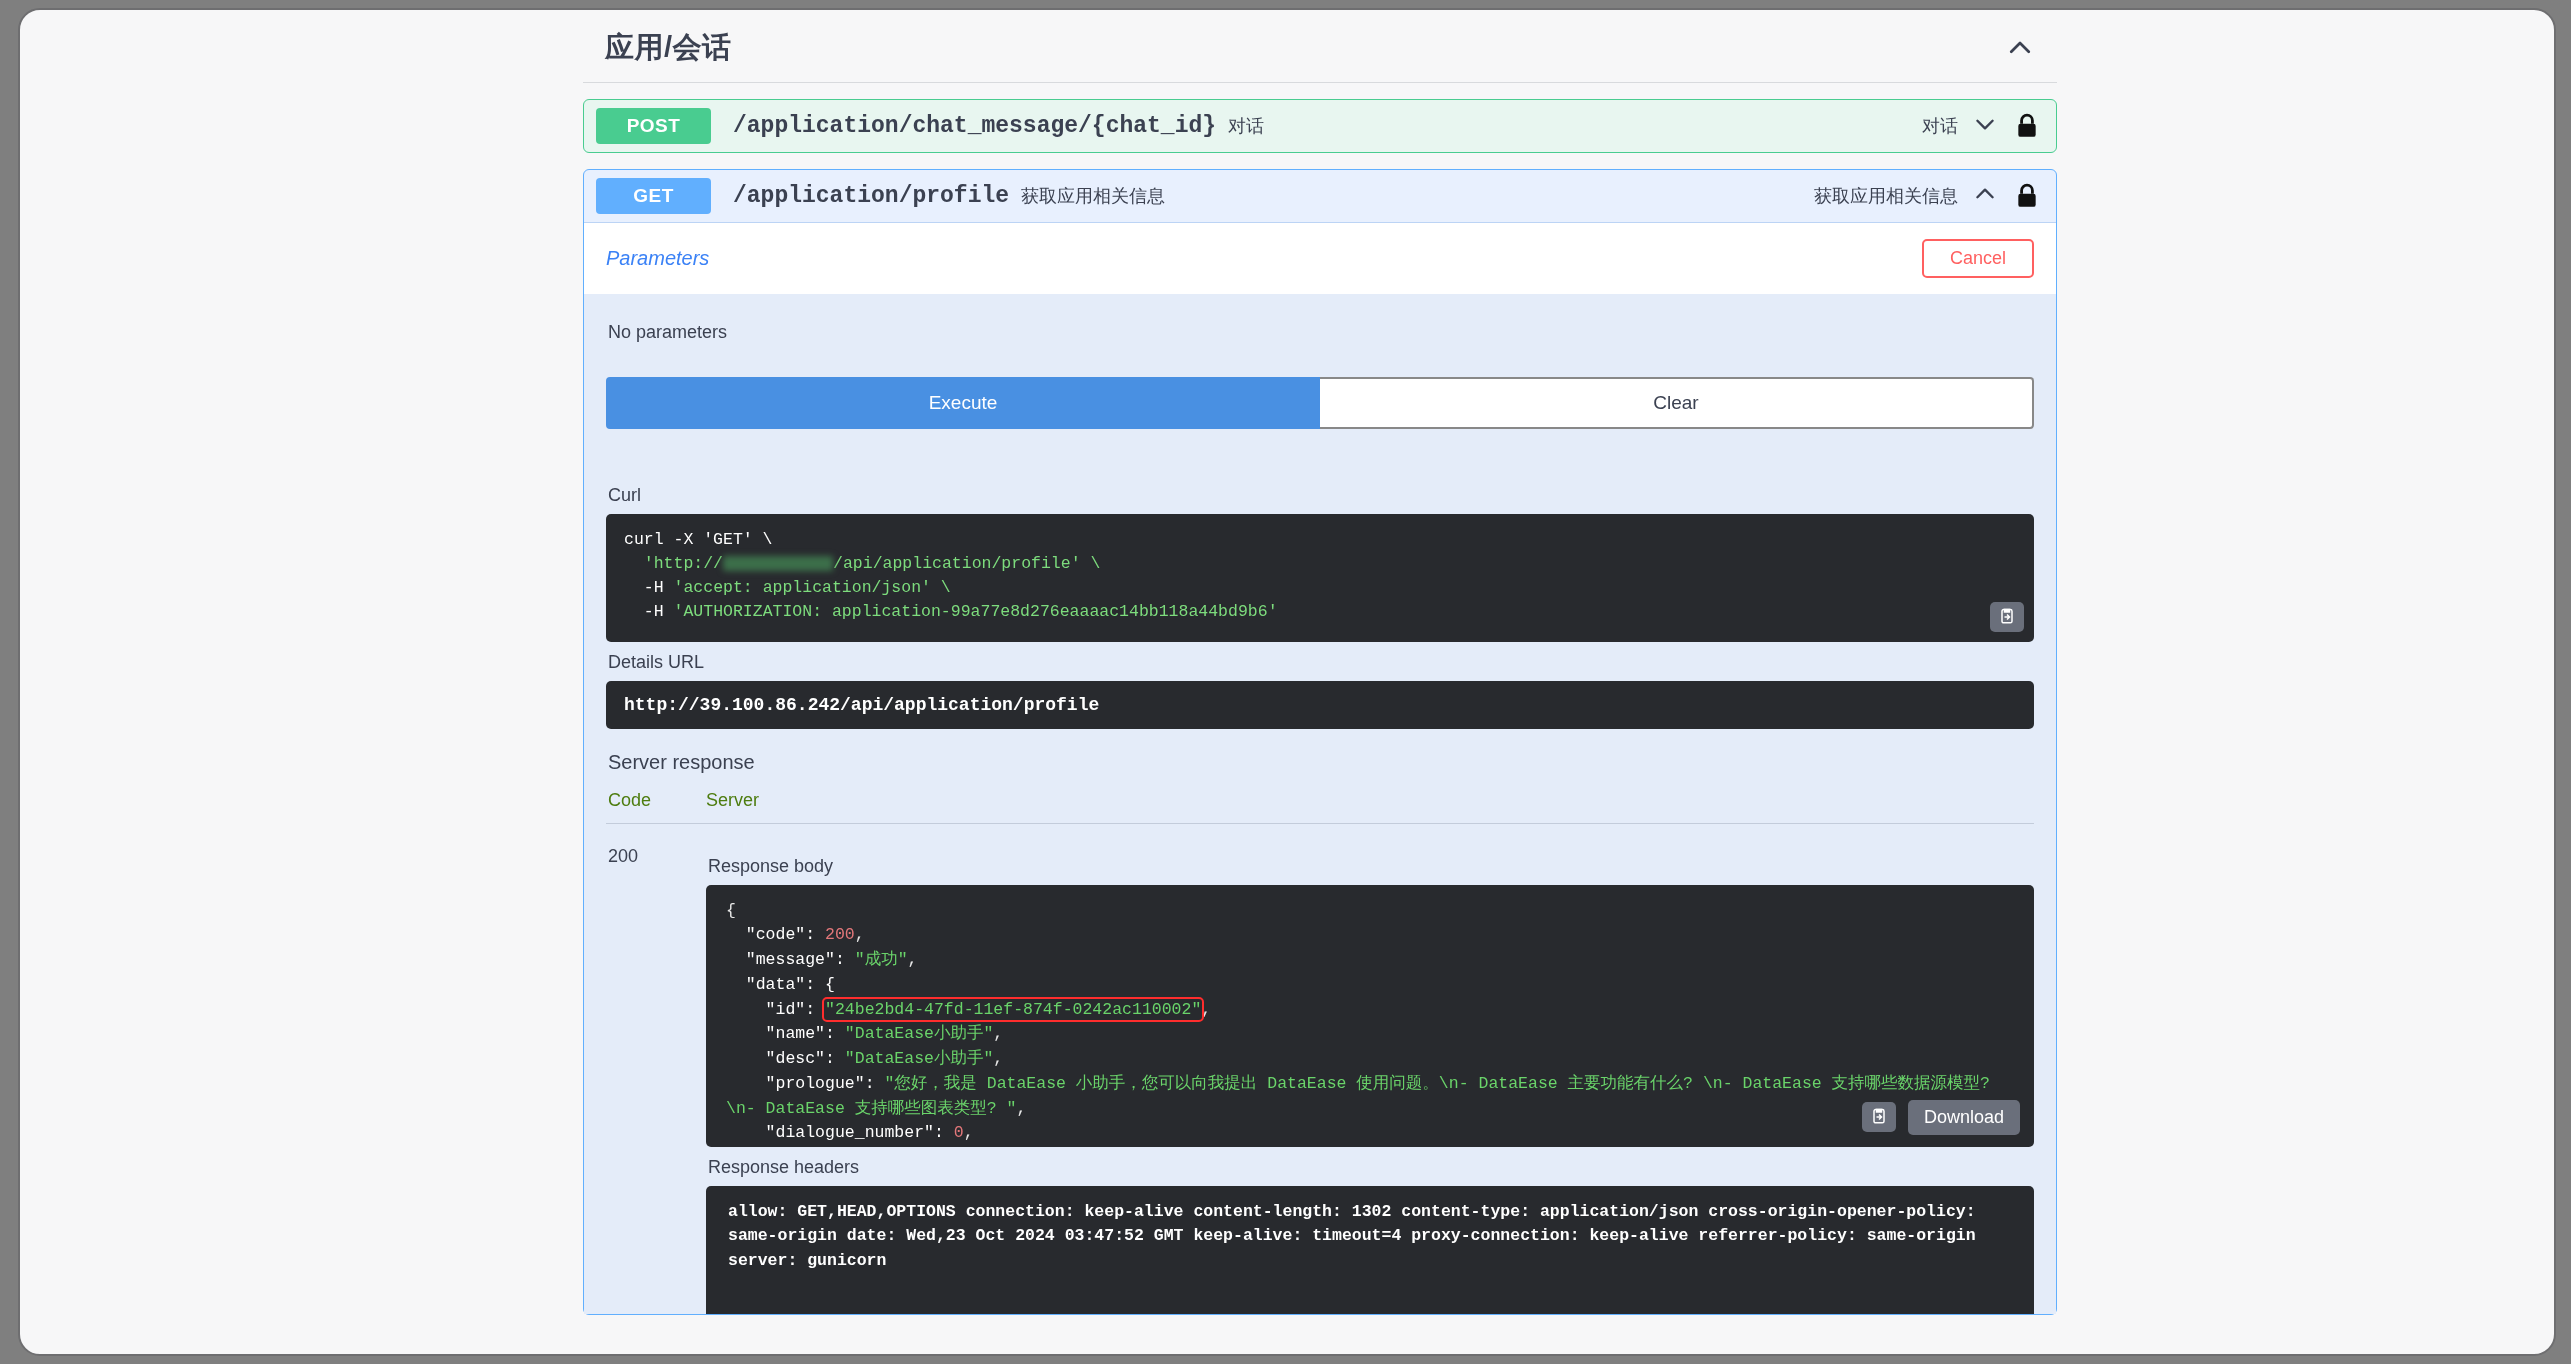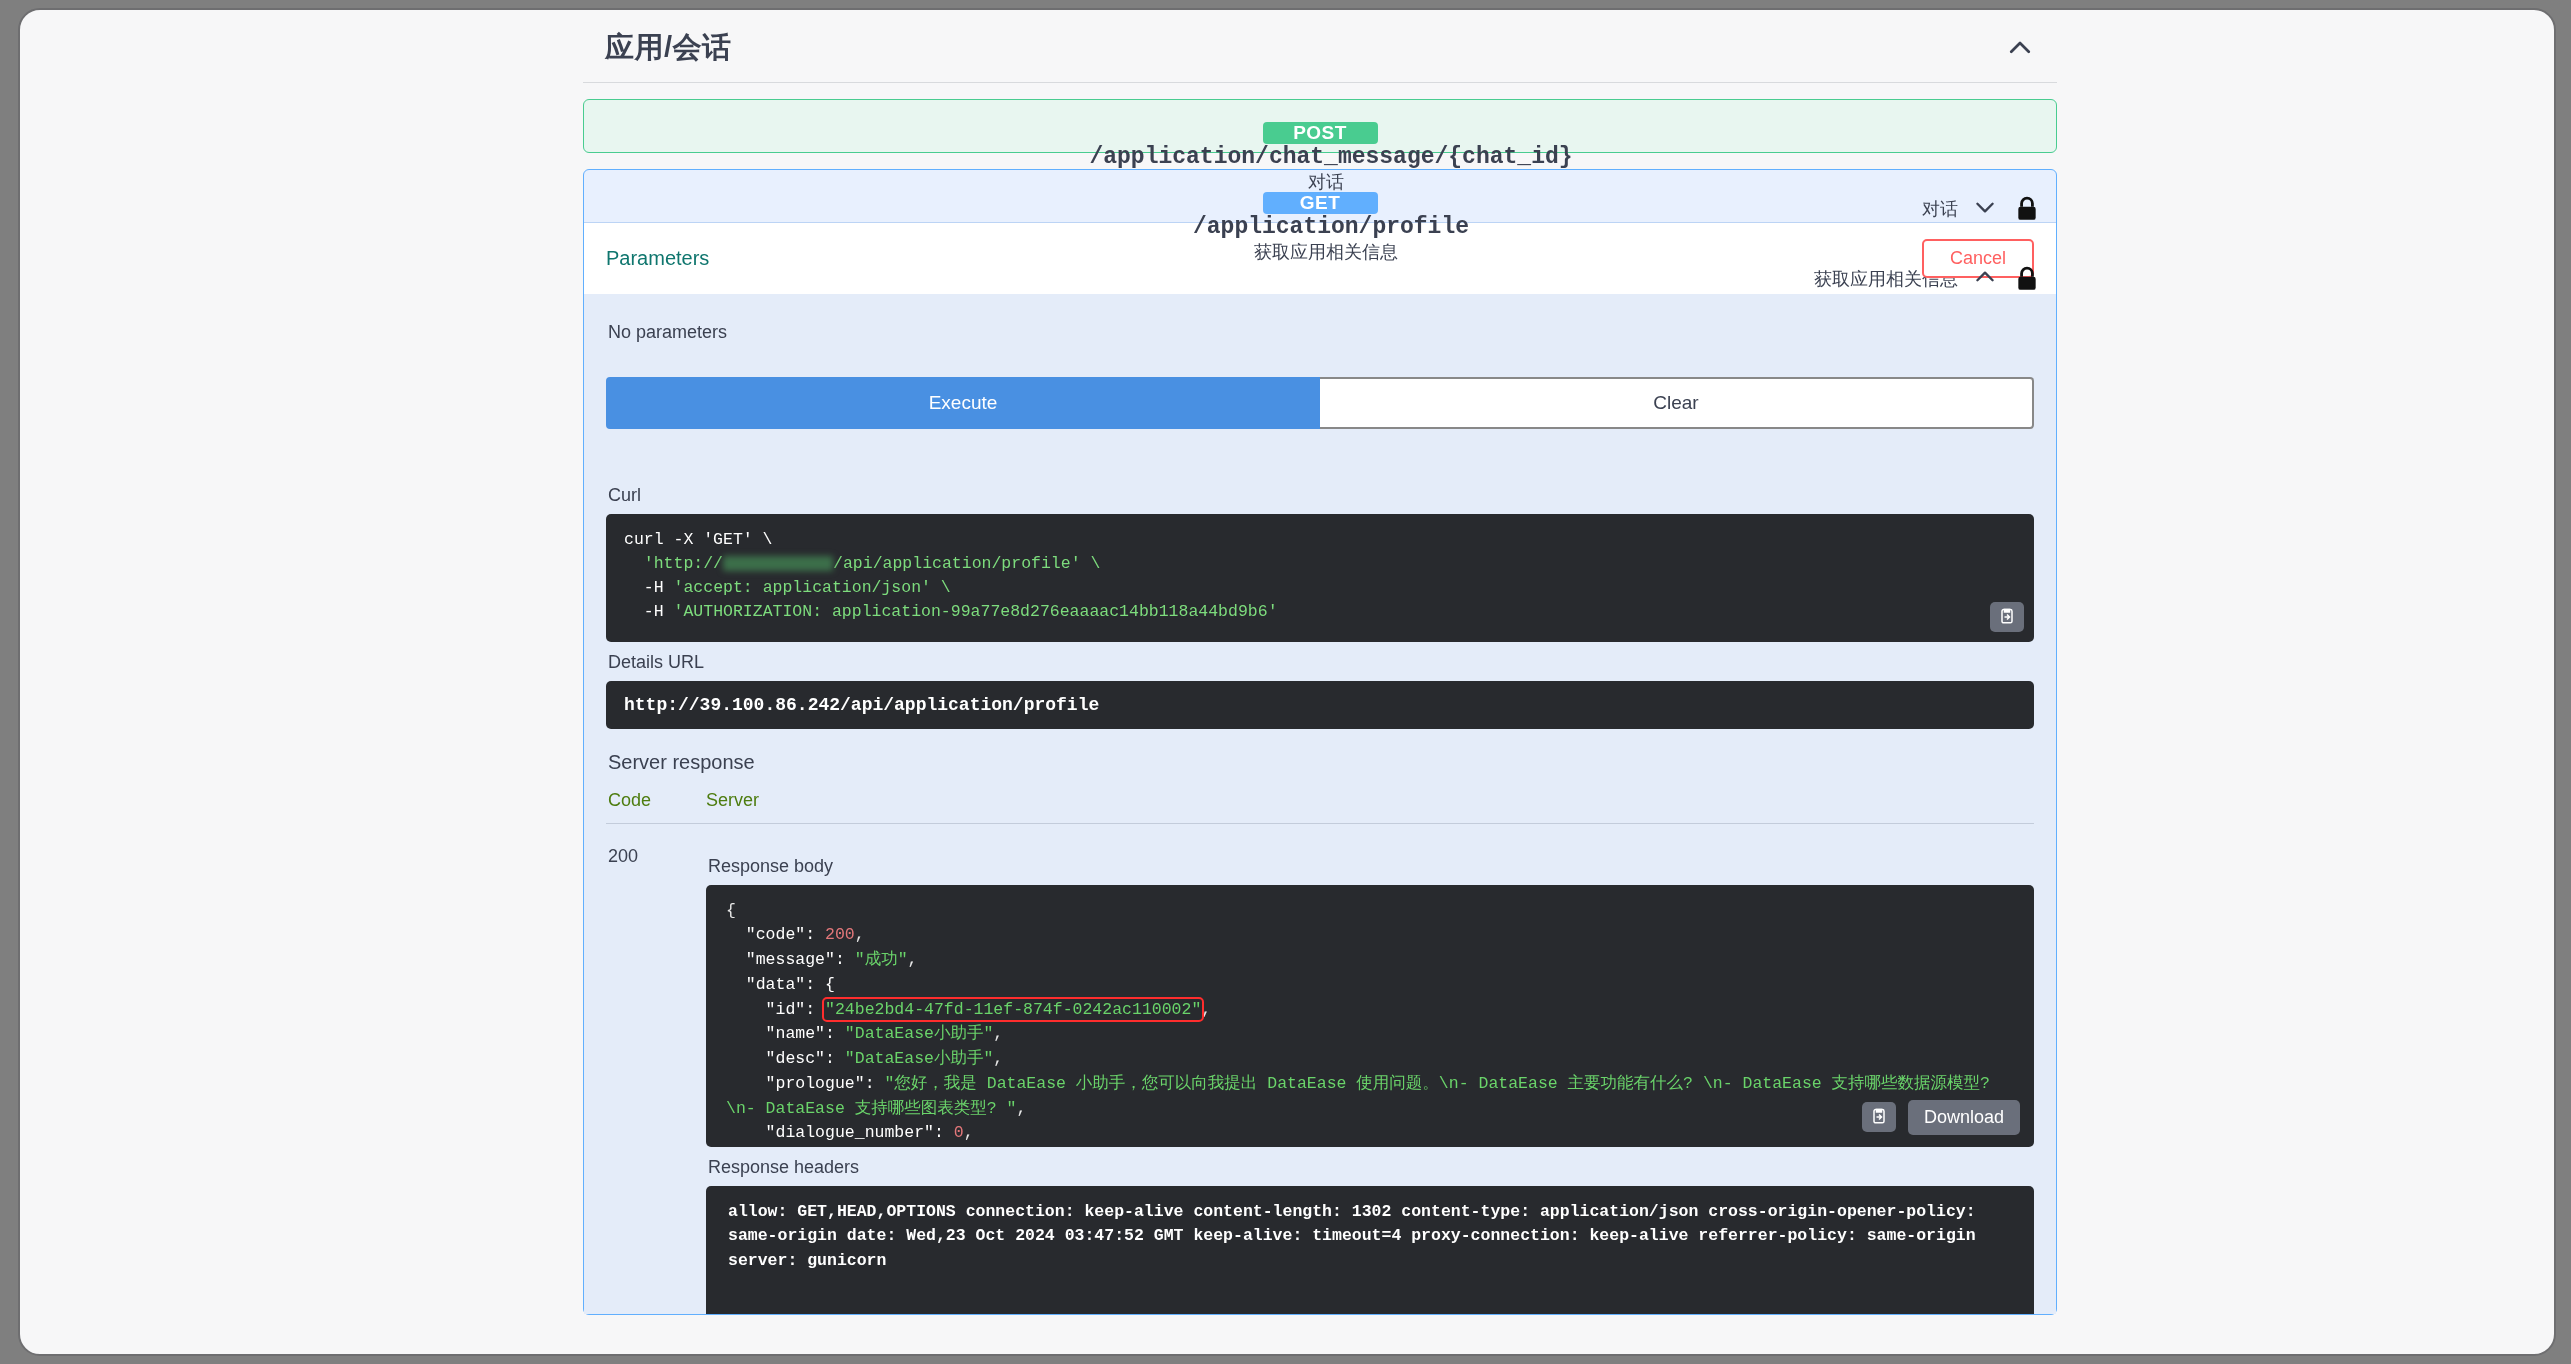--- a/index.html
+++ b/index.html
@@ -42,23 +42,22 @@
   .op {
     margin: 16px 8px 0 8px;
     border-radius: 6px;
     border: 1px solid transparent;
   }
   .op.post { background: #e8f6f0; border-color: #49cc90; }
   .op.get  { background: #e8f0fe; border-color: #61affe; }
 
   .op-head {
     display: flex; align-items: center;
-    padding: 22px 12px;
+    padding: 8px 12px;
     height: 52px;
-    flex-direction: column;
   }
   .method {
     min-width: 115px; height: 36px;
     border-radius: 4px;
     color: #fff; font-size: 19px; font-weight: bold;
     display: flex; align-items: center; justify-content: center;
     font-family: "Liberation Sans", sans-serif;
     letter-spacing: .5px;
   }
   .method.post { background: #49cc90; }
@@ -81,21 +80,21 @@
     width: 22px; height: 26px; position: relative; display:inline-block;
   }
 
   
   .op-body { background: #fff; border-top: 1px solid #bcd4f5; }
   .params-head {
     display: flex; align-items: center; justify-content: space-between;
     padding: 16px 22px;
     background: #fff;
   }
-  .params-label { font-size: 20px; color: #0f766e; }
+  .params-label { font-size: 20px; color: #3b82f6; font-style: italic; }
   .btn-cancel {
     border: 2px solid #ff6060; color: #ff6060; background: #fff;
     border-radius: 5px; font-size: 18px; padding: 7px 26px;
     font-family: "Liberation Sans", sans-serif;
     cursor: pointer;
   }
   .params-zone {
     background: #e4ecf9;
     padding: 20px 22px 26px 22px;
   }

